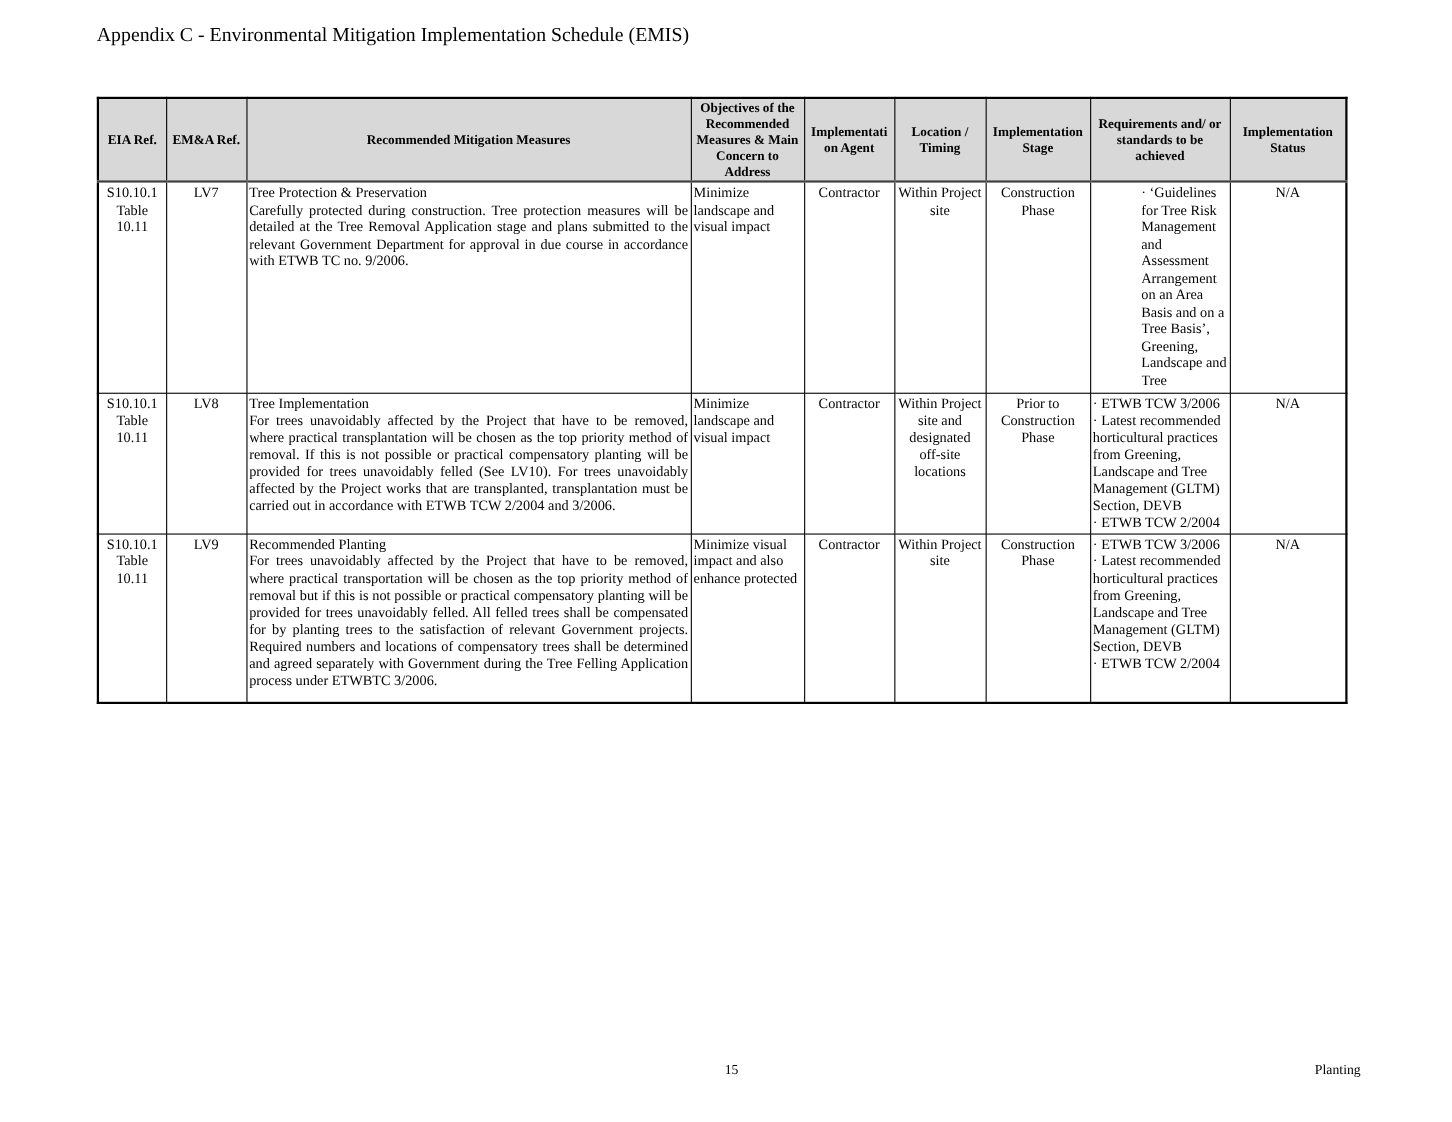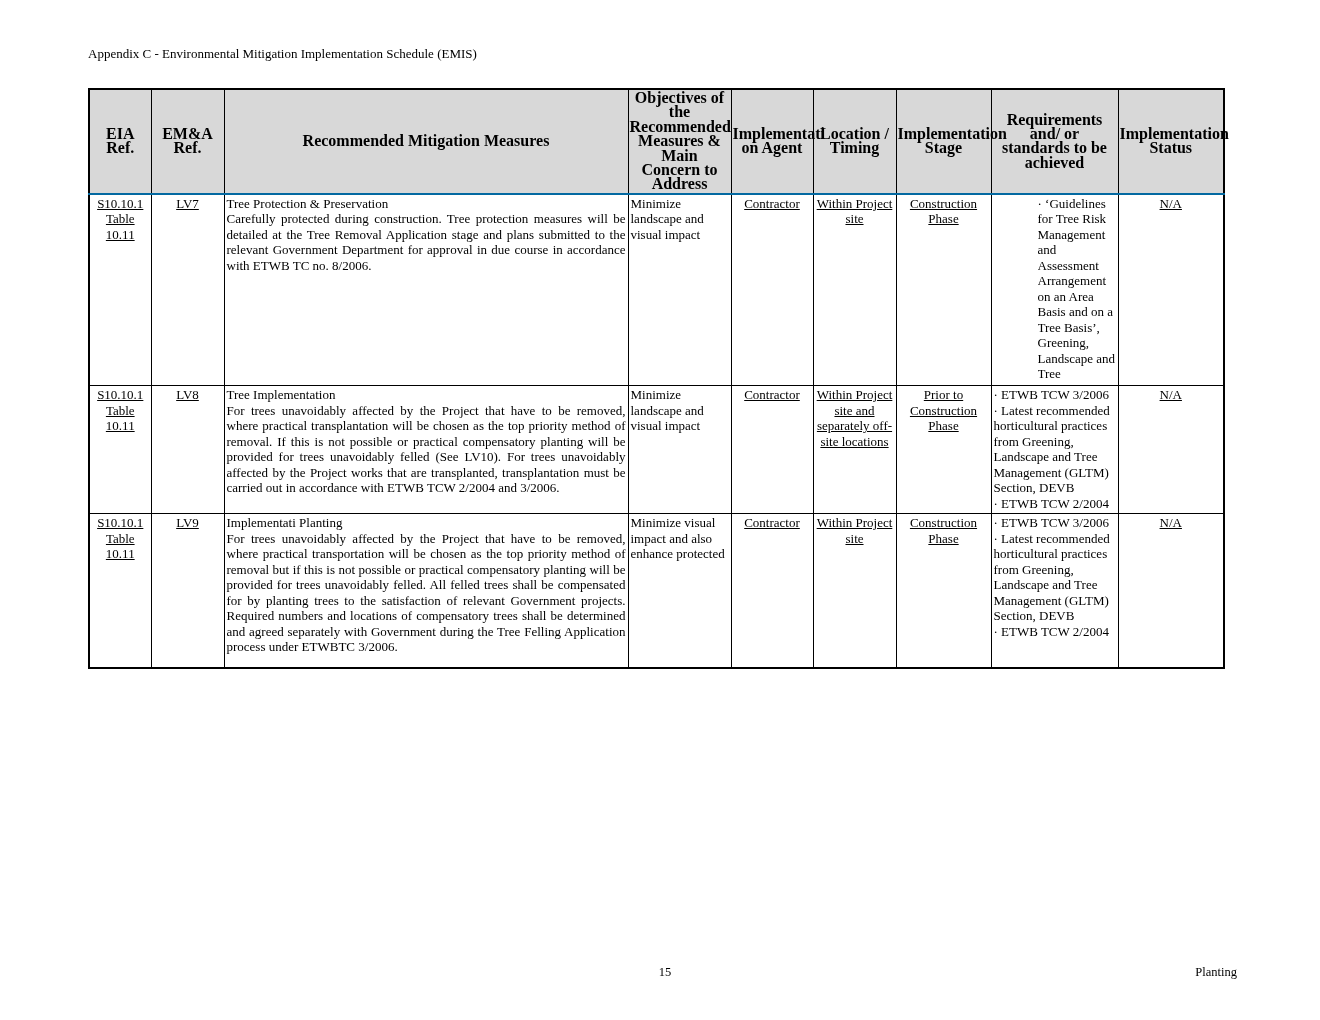--- a/index.html
+++ b/index.html
@@ -3,46 +3,46 @@
 <meta charset="utf-8">
 <style>
   html, body { margin: 0; padding: 0; }
   body {
     width: 1320px; height: 1020px;
     background: #ffffff; color: #000000;
     font-family: "Liberation Serif", "DejaVu Serif", serif;
     position: relative; overflow: hidden;
   }
   .doc-title {
-    position: absolute; left: 88px; top: 47px;
-    font-size: 13px; line-height: 14px;
+    position: absolute; left: 88px; top: 24px;
+    font-size: 18px; line-height: 14px;
   }
   table.emis {
     position: absolute; left: 88px; top: 88px;
     width: 1135px; border-collapse: collapse; table-layout: fixed;
     border: 2px solid #000;
   }
   table.emis th, table.emis td { border: 1px solid #000; }
   table.emis thead th {
     background: #d8d8d8;
-    font-weight: bold; font-size: 16px; line-height: 14.4px;
+    font-weight: bold; font-size: 12px; line-height: 14.4px;
     text-align: center; vertical-align: middle;
     padding: 1px 1px; white-space: pre-line;
-    border-bottom: 2px solid #0369a1;
+    border-bottom: 2px solid #404040;
   }
   table.emis thead tr { height: 72px; }
   table.emis tbody td {
     vertical-align: top;
     font-size: 13px; line-height: 15.5px;
     padding: 1px 2px 2px 2px;
   }
   tr.row-lv7 { height: 192px; }
   tr.row-lv8 { height: 126px; }
   tr.row-lv9 { height: 154px; }
-  .center { text-align: center; text-decoration: underline; }
+  .center { text-align: center; }
   .pre { white-space: pre-line; }
   .justify { text-align: justify; }
   .measure-title { }
   .clip-tall { height: 186px; overflow: hidden; margin-left: 44px; }
   .page-number {
     position: absolute; left: 630px; top: 965px; width: 70px;
     text-align: center; font-size: 12.5px;
   }
   .footer-brand {
     position: absolute; left: 1137px; top: 965px; width: 100px;
@@ -89,21 +89,21 @@
 Status</th>
     </tr>
   </thead>
   <tbody>
     <tr class="row-lv7">
       <td class="center pre">S10.10.1
 Table 10.11</td>
       <td class="center">LV7</td>
       <td>
         <div class="measure-title">Tree Protection &amp; Preservation</div>
-        <div class="justify">Carefully protected during construction.  Tree protection measures will be detailed at the Tree Removal Application stage and plans submitted to the relevant Government Department for approval in due course in accordance with ETWB TC no. 8/2006.</div>
+        <div class="justify">Carefully protected during construction.  Tree protection measures will be detailed at the Tree Removal Application stage and plans submitted to the relevant Government Department for approval in due course in accordance with ETWB TC no. 9/2006.</div>
       </td>
       <td>Minimize landscape and visual impact</td>
       <td class="center">Contractor</td>
       <td class="center">Within Project site</td>
       <td class="center">Construction Phase</td>
       <td>
         <div class="pre clip-tall">· ‘Guidelines for Tree Risk Management and Assessment Arrangement on an Area Basis and on a Tree Basis’, Greening, Landscape and Tree Management (GLTM) Section, DEVB
 · Latest recommended horticultural practices from GLTM Section,
 DEVB</div>
       </td>
@@ -112,35 +112,35 @@
     <tr class="row-lv8">
       <td class="center pre">S10.10.1
 Table 10.11</td>
       <td class="center">LV8</td>
       <td>
         <div class="measure-title">Tree Implementation</div>
         <div class="justify">For trees unavoidably affected by the Project that have to be removed, where practical transplantation will be chosen as the top priority method of removal.  If this is not possible or practical compensatory planting will be provided for trees unavoidably felled (See LV10).  For trees unavoidably affected by the Project works that are transplanted, transplantation must be carried out in accordance with ETWB TCW 2/2004 and 3/2006.</div>
       </td>
       <td>Minimize landscape and visual impact</td>
       <td class="center">Contractor</td>
-      <td class="center">Within Project site and separately off-site locations</td>
+      <td class="center">Within Project site and designated off-site locations</td>
       <td class="center">Prior to Construction Phase</td>
       <td>
         <div class="pre">· ETWB TCW 3/2006
 · Latest recommended horticultural practices from Greening, Landscape and Tree Management (GLTM) Section, DEVB
 · ETWB TCW 2/2004</div>
       </td>
       <td class="center">N/A</td>
     </tr>
     <tr class="row-lv9">
       <td class="center pre">S10.10.1
 Table 10.11</td>
       <td class="center">LV9</td>
       <td>
-        <div class="measure-title">Implementati Planting</div>
+        <div class="measure-title">Recommended Planting</div>
         <div class="justify">For trees unavoidably affected by the Project that have to be removed, where practical transportation will be chosen as the top priority method of removal but if this is not possible or practical compensatory planting will be provided for trees unavoidably felled.  All felled trees shall be compensated for by planting trees to the satisfaction of relevant Government projects.  Required numbers and locations of compensatory trees shall be determined and agreed separately with Government during the Tree Felling Application process under ETWBTC 3/2006.</div>
       </td>
       <td>Minimize visual impact and also enhance protected</td>
       <td class="center">Contractor</td>
       <td class="center">Within Project site</td>
       <td class="center">Construction Phase</td>
       <td>
         <div class="pre">· ETWB TCW 3/2006
 · Latest recommended horticultural practices from Greening, Landscape and Tree Management (GLTM) Section, DEVB
 · ETWB TCW 2/2004</div>

